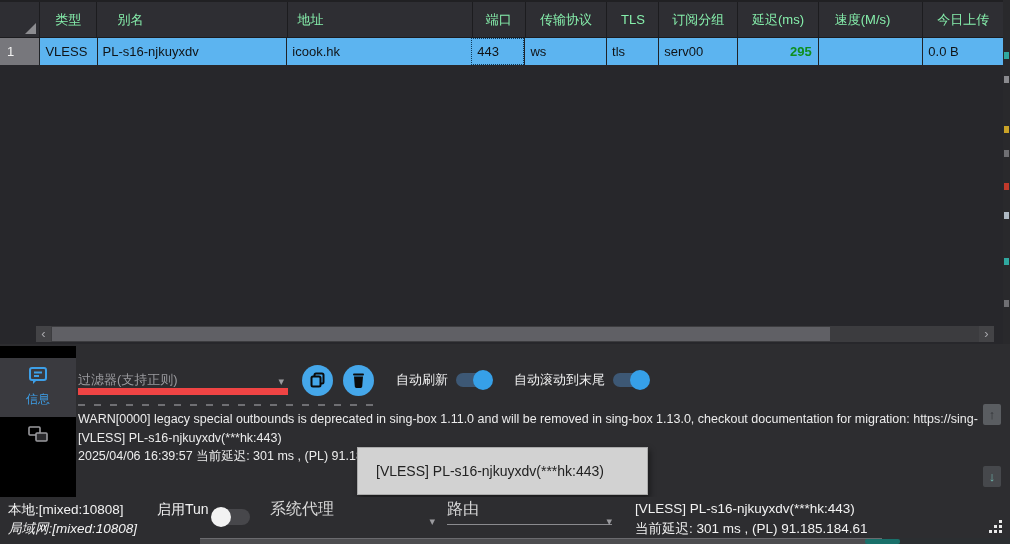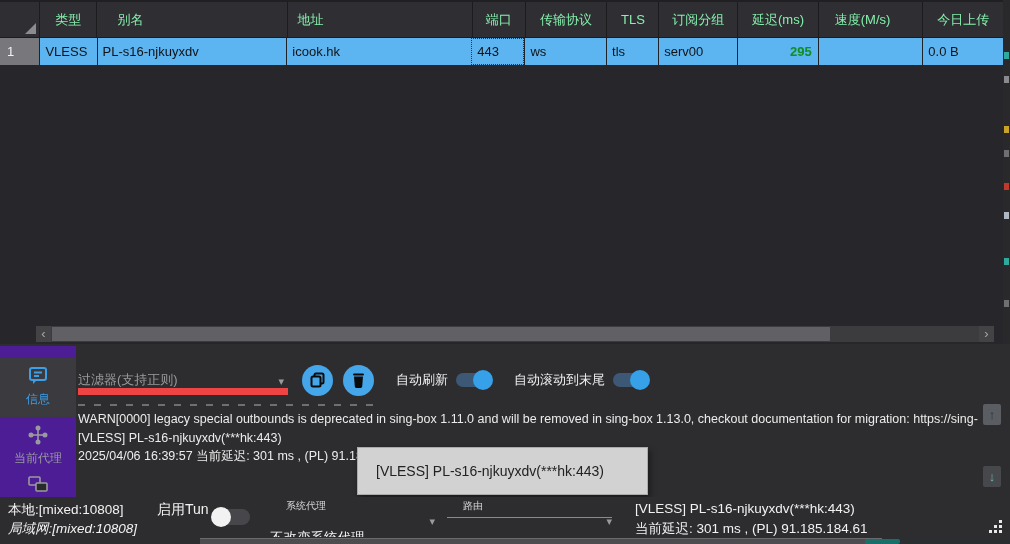--- a/index.html
+++ b/index.html
@@ -32,21 +32,21 @@
                     text-align:center; flex:none; background:#434346; }
   .hscroll .track { flex:1; height:16px; position:relative; }
   .hscroll .thumb { position:absolute; left:1px; top:1px; width:778px; height:14px; background:#606065; }
 
   
   .sliver { position:absolute; right:0; top:0; width:7px; height:344px; background:#29292c; }
   .sliver i { position:absolute; left:1px; width:5px; height:7px; display:block; }
 
   
   .panel { position:absolute; left:0; top:346px; width:1010px; height:151px; background:#2d2d30; }
-  .sidebar { position:absolute; left:0; top:0; width:76px; height:151px; background:#4c1d95; overflow:hidden; }
+  .sidebar { position:absolute; left:0; top:0; width:76px; height:151px; background:#000000; overflow:hidden; }
   .tab { width:76px; display:flex; flex-direction:column; align-items:center; color:#9a9a9e; font-size:12px; }
   .tab.selected { background:#3a3a3f; color:#3d9fe8; }
   .tab .ticon { margin-top:8px; margin-bottom:2px; }
   .tab1 { height:59px; margin-top:12px; } .tab2 { height:50px; } .tab3 { height:50px; }
 
   .filter-row { position:absolute; left:78px; top:16px; height:36px; display:flex; align-items:center; }
   .filter-box { position:relative; width:210px; height:30px; border-bottom:7px solid #ef4444; margin-right:14px; }
   .filter-box input { width:180px; height:28px; background:transparent; border:none; outline:none;
                       color:#e5e5e5; font-size:13px; font-family:inherit; }
   .filter-box input::placeholder { color:#9a9a9e; opacity:1; }
@@ -77,21 +77,21 @@
 
   
   .statusbar { position:absolute; left:0; top:497px; width:1010px; height:40px; background:#2d2d30;
                color:#f2f2f2; font-size:13.5px; }
   .st-local { position:absolute; left:8px; top:4px; }
   .st-lan { position:absolute; left:8px; top:23px;font-style:italic; }
   .tun-label { position:absolute; left:157px; top:4px; font-size:14px; }
   .tun-toggle { position:absolute; left:212px; top:12px; width:38px; height:16px; border-radius:8px; }
   .tun-toggle .knob { top:-2px; }
   .combo { position:absolute; top:0; }
-  .combo .small { font-size:10px; color:#d8d8d8;margin-left:16px; }
+  .combo .small { font-size:16px; color:#d8d8d8; }
   .combo .value { font-size:13.5px; margin-top:16px; }
   .combo .uline { height:1px; background:#8a8a8e; margin-top:4px; }
   .combo .dd { position:absolute; right:0; top:16px; color:#9a9a9e; font-size:11px; }
   .combo-sys { left:270px; width:165px; top:2px; }
   .combo-route { left:447px; width:165px; top:2px; }
   .st-node { position:absolute; left:635px; top:4px; }
   .st-latency { position:absolute; left:635px; top:23px; }
   .grip { position:absolute; right:8px; bottom:4px; width:17px; height:14px; }
   .grip b { position:absolute; width:3px; height:3px; background:#e8e8e8; }
 
@@ -162,33 +162,20 @@
       <div class="tab tab1 selected">
         <span class="ticon">
           <svg width="22" height="20" viewBox="0 0 22 20">
               <rect x="3" y="2" width="16" height="12" rx="2" fill="none" stroke="#3d9fe8" stroke-width="2"></rect>
               <line x1="7" y1="6.5" x2="15" y2="6.5" stroke="#3d9fe8" stroke-width="2"></line>
               <line x1="7" y1="10" x2="12" y2="10" stroke="#3d9fe8" stroke-width="2"></line>
               <path d="M6 14 L6 18 L10 14" fill="#3d9fe8"></path>
             </svg>
         </span>
         <span>信息</span>
-      </div>
-      <div class="tab tab2">
-        <span class="ticon">
-          <svg width="20" height="20" viewBox="0 0 20 20" stroke="#9a9a9e" stroke-width="1.6" fill="#9a9a9e">
-              <line x1="10" y1="4" x2="10" y2="16"></line>
-              <line x1="4" y1="10" x2="16" y2="10"></line>
-              <circle cx="10" cy="3" r="1.7"></circle>
-              <circle cx="10" cy="17" r="1.7"></circle>
-              <circle cx="3" cy="10" r="1.7"></circle>
-              <circle cx="17" cy="10" r="1.7"></circle>
-            </svg>
-        </span>
-        <span>当前代理</span>
       </div>
       <div class="tab tab3">
         <span class="ticon">
           <svg width="22" height="18" viewBox="0 0 22 18" fill="none" stroke="#9a9a9e" stroke-width="1.6">
               <rect x="2" y="2" width="11" height="8" rx="1"></rect>
               <rect x="9" y="8" width="11" height="8" rx="1" fill="#29292c"></rect>
             </svg>
         </span>
 
       </div>

